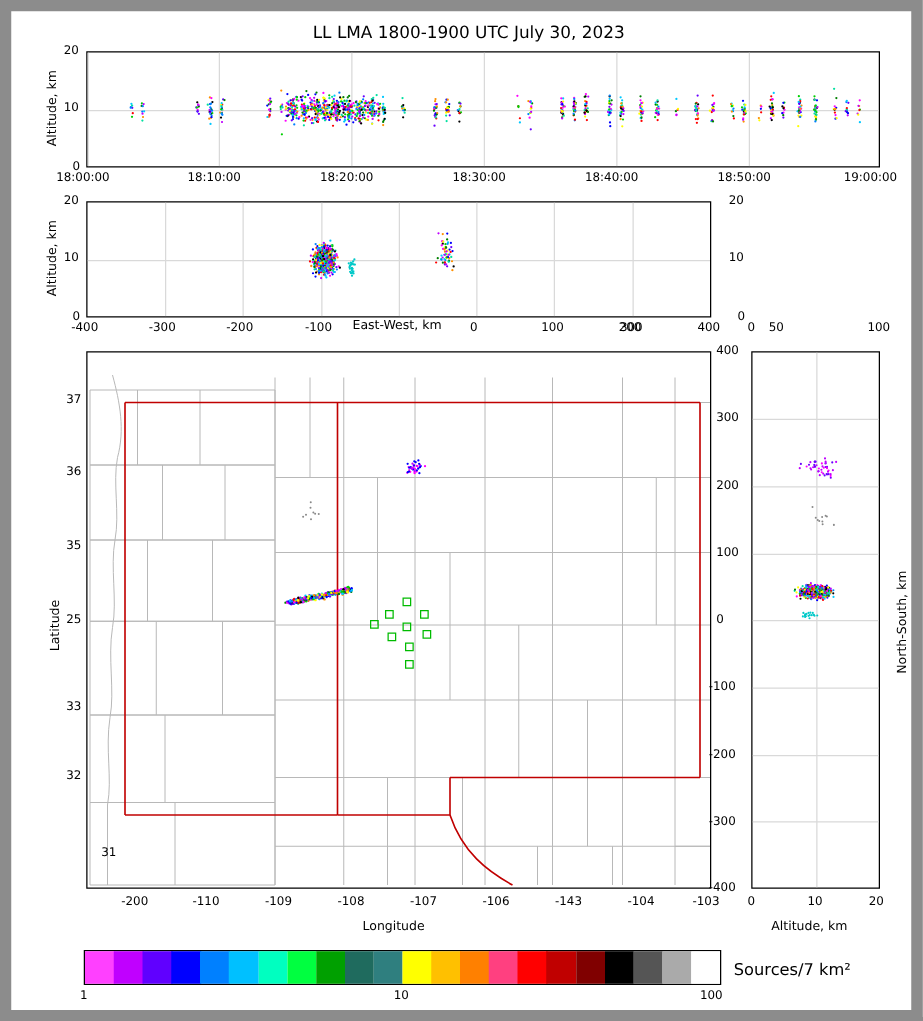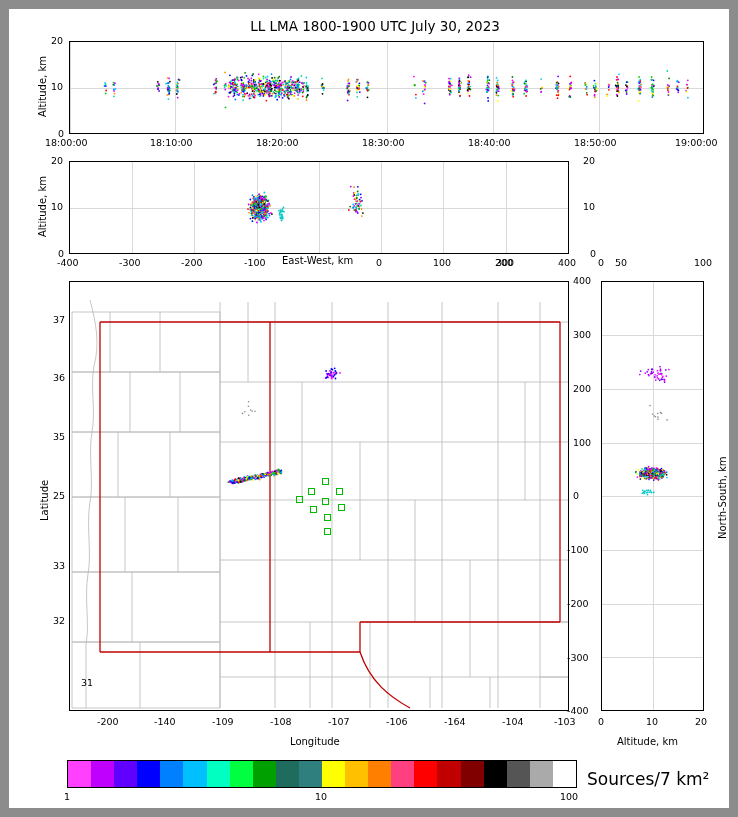--- a/index.html
+++ b/index.html
@@ -2595,26 +2595,26 @@
     <div class="lbl" style="left:44px; top:305px;">37</div>
     <div class="lbl" style="left:44px; top:363px;">36</div>
     <div class="lbl" style="left:44px; top:422px;">35</div>
     <div class="lbl" style="left:44px; top:481px;">25</div>
     <div class="lbl" style="left:44px; top:551px;">33</div>
     <div class="lbl" style="left:44px; top:606px;">32</div>
     <div class="lbl" style="left:44px; top:668px;margin-left:28px;">31</div>
     <div class="axlbl rot" style="left:30px; top:512px;">Latitude</div>
 
     <div class="lbl" style="left:88px; top:707px;">-200</div>
-    <div class="lbl" style="left:145px; top:707px;">-140</div>
+    <div class="lbl" style="left:145px; top:707px;">-110</div>
     <div class="lbl" style="left:203px; top:707px;">-109</div>
     <div class="lbl" style="left:261px; top:707px;">-108</div>
     <div class="lbl" style="left:319px; top:707px;">-107</div>
     <div class="lbl" style="left:377px; top:707px;">-106</div>
-    <div class="lbl" style="left:435px; top:707px;">-164</div>
+    <div class="lbl" style="left:435px; top:707px;">-143</div>
     <div class="lbl" style="left:493px; top:707px;text-align:right;">-104</div>
     <div class="lbl" style="left:545px; top:707px;">-103</div>
     <div class="axlbl" style="left:281px; top:727px;">Longitude</div>
 
     <div class="panel" style="left:592px; top:272px; width:103px; height:430px;">
       <div class="grid-v" style="left:51px; top:0; width:1px; height:100%;"></div>
       <div class="grid-h" style="left:0; top:53px;  width:100%; height:1px;"></div>
       <div class="grid-h" style="left:0; top:107px; width:100%; height:1px;"></div>
       <div class="grid-h" style="left:0; top:161px; width:100%; height:1px;"></div>
       <div class="grid-h" style="left:0; top:214px; width:100%; height:1px;"></div>
@@ -3454,19 +3454,19 @@
           <div class="cbar-seg" style="left: 323.273px; width: 23.5909px; background: rgb(255, 64, 128);"></div>
           <div class="cbar-seg" style="left: 346.364px; width: 23.5909px; background: rgb(255, 0, 0);"></div>
           <div class="cbar-seg" style="left: 369.455px; width: 23.5909px; background: rgb(192, 0, 0);"></div>
           <div class="cbar-seg" style="left: 392.545px; width: 23.5909px; background: rgb(128, 0, 0);"></div>
           <div class="cbar-seg" style="left: 415.636px; width: 23.5909px; background: rgb(0, 0, 0);"></div>
           <div class="cbar-seg" style="left: 438.727px; width: 23.5909px; background: rgb(85, 85, 85);"></div>
           <div class="cbar-seg" style="left: 461.818px; width: 23.5909px; background: rgb(170, 170, 170);"></div>
           <div class="cbar-seg" style="left: 484.909px; width: 23.5909px; background: rgb(255, 255, 255);"></div>
         </div>
     </div>
-    <div class="axlbl" style="left:578px; top:760px; font-size:17px;">Sources/7 km²</div>
+    <div class="axlbl" style="left:578px; top:760px; font-size:13px;">Sources/7 km²</div>
     <div class="lbl" style="left:55px; top:782px;">1</div>
     <div class="lbl" style="left:306px; top:782px;">10</div>
     <div class="lbl" style="left:551px; top:782px;">100</div>
 
   </div>
 </div>
 
 </body></html>

